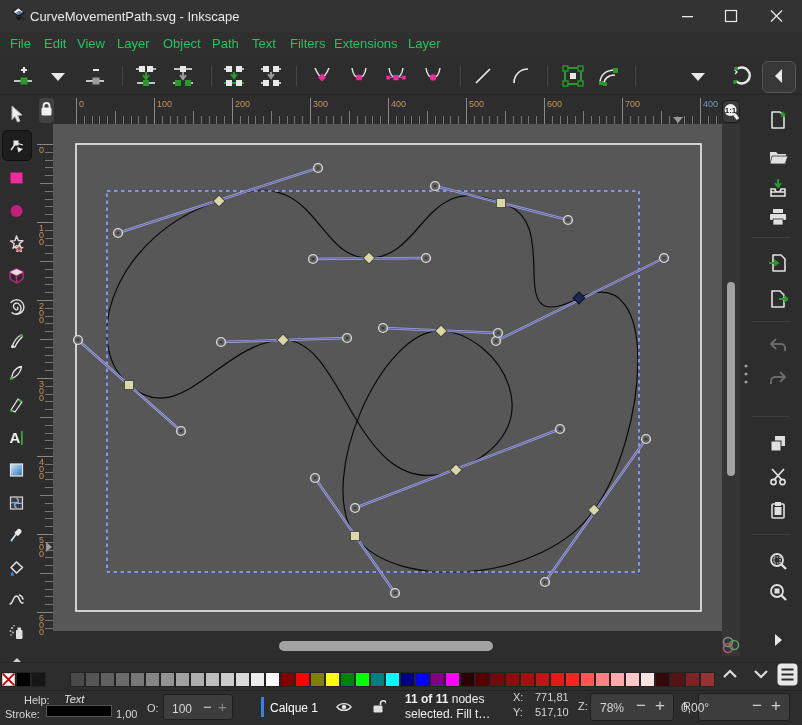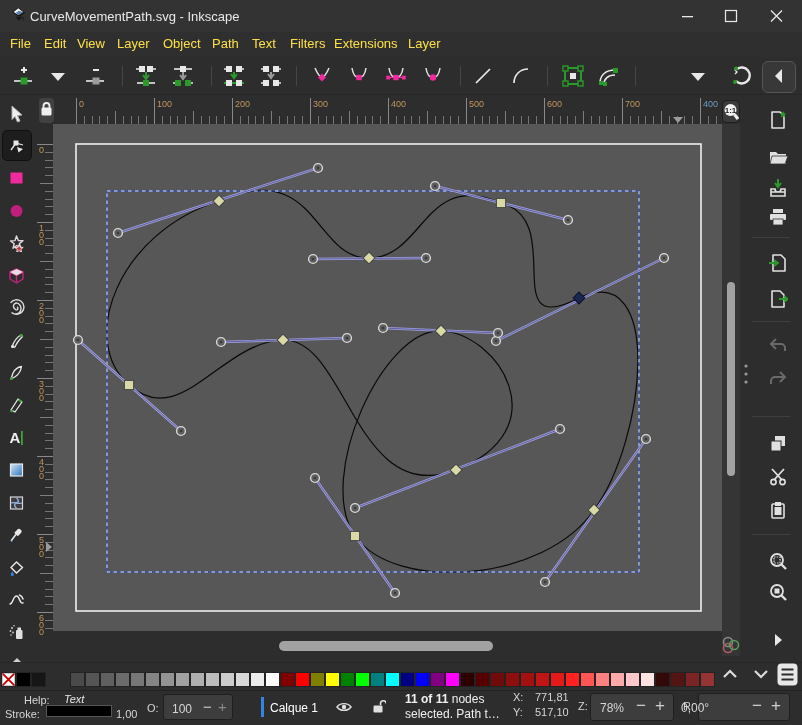--- a/index.html
+++ b/index.html
@@ -2,21 +2,21 @@
 <html><head>
 <meta charset="utf-8">
 <style>
   * { margin:0; padding:0; box-sizing:border-box; }
   html,body { width:802px; height:725px; overflow:hidden; }
   body { font-family:"Liberation Sans", sans-serif; background:#2d2d2d; position:relative; }
   .abs { position:absolute; }
   #titlebar { left:0; top:0; width:802px; height:32px; background:#333333; }
   #titletext { left:30px; top:9px; color:#e8e8e8; font-size:13px; }
   #menubar { left:0; top:32px; width:802px; height:25px; background:#2f2f2f; }
-  .menu { position:absolute; top:36px; color:#fde047; font-size:13px; }
+  .menu { position:absolute; top:36px; color:#22c55e; font-size:13px; }
   #toolbar { left:0; top:57px; width:802px; height:38px; background:#2d2d2d; border-bottom:1px solid #262626; }
   .tsep { position:absolute; top:66px; width:1px; height:20px; background:#454545; }
   #toolbox { left:0; top:95px; width:34px; height:573px; background:#2d2d2d; }
   #cmdbar { left:740px; top:95px; width:62px; height:573px; background:#2d2d2d; }
   .csep { position:absolute; left:752px; width:38px; height:1px; background:#3e3e3e; }
   #hruler { left:53px; top:95px; width:669px; height:29px; background:#2d2d2d;
     background-image:
       repeating-linear-gradient(90deg, #8a8a8a 0 1px, transparent 1px 78px),
       repeating-linear-gradient(90deg, #7d7d7d 0 1px, transparent 1px 39px),
       repeating-linear-gradient(90deg, #757575 0 1px, transparent 1px 7.8px);
@@ -532,21 +532,21 @@
 <div class="st" style="left:270px;top:701px;color:#ffffff;font-size:12px">Calque 1</div>
 <svg class="st" style="left:336px;top:701px" width="16" height="12" viewBox="0 0 16 12">
   <path d="M1 6 C4 1.5 12 1.5 15 6 C12 10.5 4 10.5 1 6 Z" fill="none" stroke="#e0e0e0" stroke-width="1.4"></path>
   <circle cx="8" cy="6" r="2.2" fill="#e0e0e0"></circle>
 </svg>
 <svg class="st" style="left:372px;top:699px" width="14" height="15" viewBox="0 0 14 15">
   <rect x="1.5" y="6.5" width="9" height="7" rx="1.2" fill="#e0e0e0"></rect>
   <path d="M8.5 6 V4.5 a2.8 2.8 0 0 1 5.6 0" fill="none" stroke="#e0e0e0" stroke-width="1.6"></path>
 </svg>
 <div class="st" style="left:405px;top:692px;color:#efefef;font-size:12px"><b>11 of 11</b> nodes</div>
-<div class="st" style="left:405px;top:707px;color:#efefef;font-size:12px">selected. Path t…</div>
+<div class="st" style="left:405px;top:707px;color:#efefef;font-size:12px">selected. Fill t…</div>
 <div class="st" style="left:513px;top:691px">X:</div>
 <div class="st" style="left:535px;top:691px">771,81</div>
 <div class="st" style="left:513px;top:706px">Y:</div>
 <div class="st" style="left:535px;top:706px">517,10</div>
 <div class="st" style="left:578px;top:700px">Z:</div>
 <div class="field" style="left:590px;top:693px;width:84px;height:28px"></div>
 <div class="st" style="left:600px;top:701px;font-size:12px">78%</div>
 <div class="st" style="left:636px;top:696px;color:#cfcfcf;font-size:17px">−</div>
 <div class="st" style="left:655px;top:696px;color:#cfcfcf;font-size:17px">+</div>
 <div class="st" style="left:683px;top:700px">R:</div>

